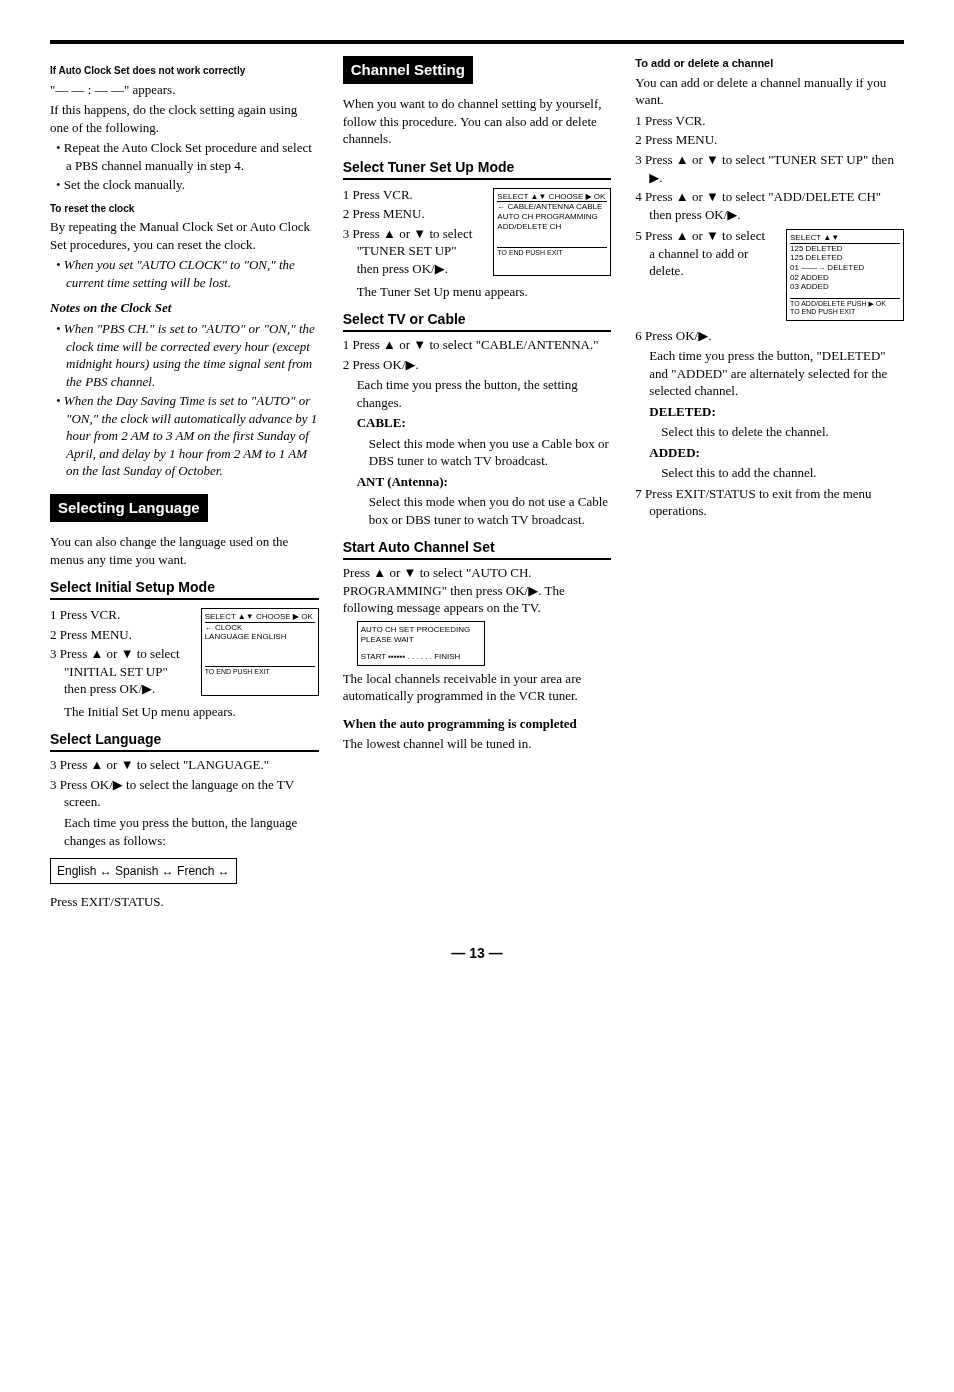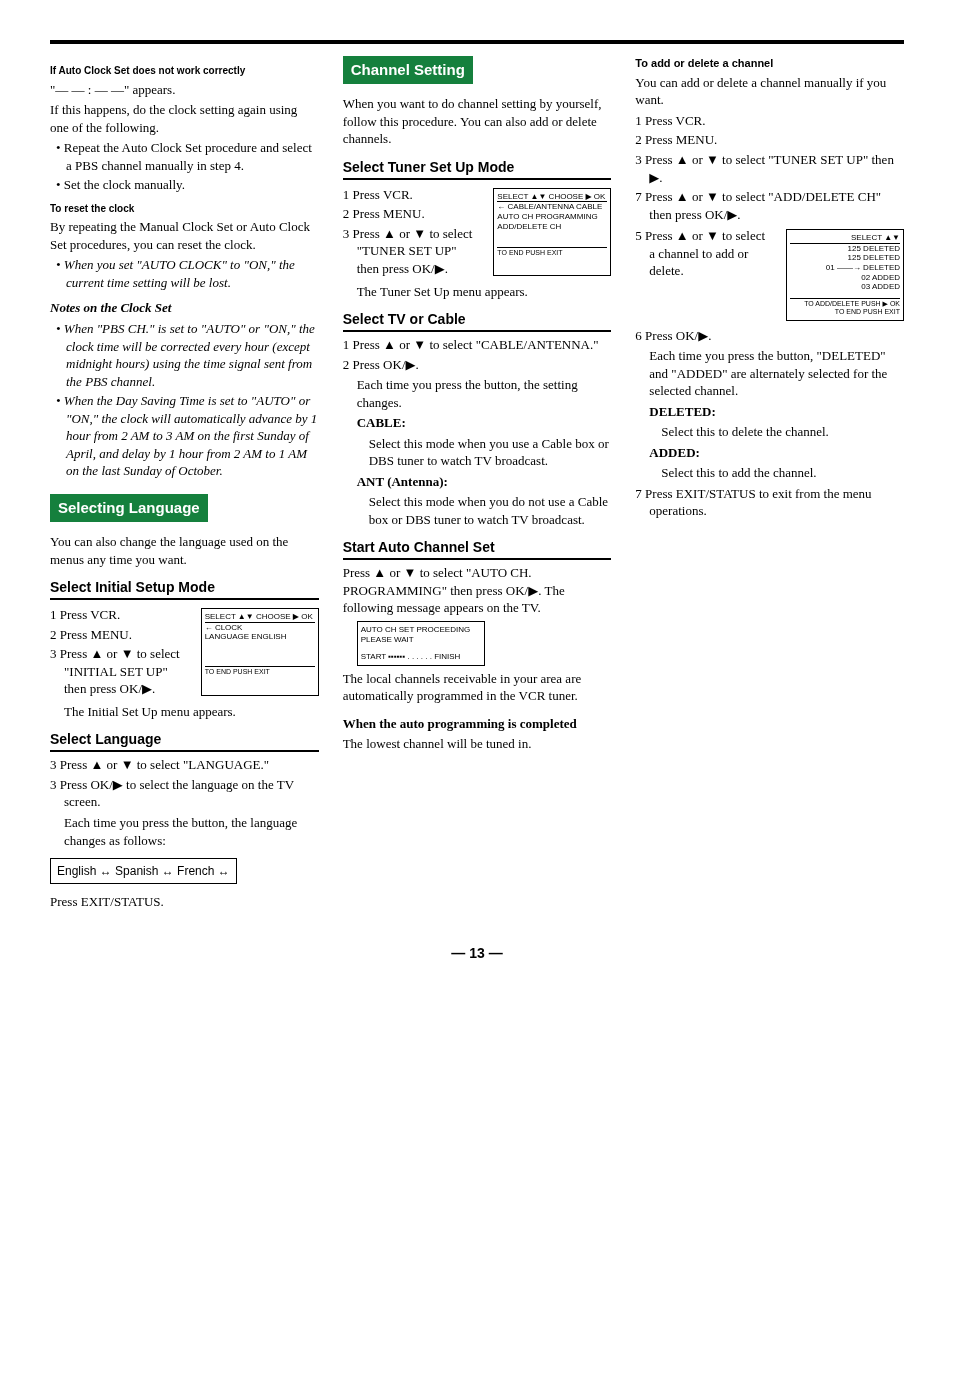--- a/index.html
+++ b/index.html
@@ -34,21 +34,21 @@
   .subhead {
     font-family: Arial, Helvetica, sans-serif;
     font-weight: bold;
     font-size: 14px;
     border-bottom: 2px solid #000;
     margin: 10px 0 4px 0;
     padding-bottom: 1px;
     display: block;
   }
   .blackbar {
-    background: #15803d;
+    background: #000000;
     color: #fff;
     font-family: Arial, Helvetica, sans-serif;
     font-weight: bold;
     font-size: 15px;
     padding: 4px 8px;
     display: inline-block;
     margin: 12px 0 8px 0;
   }
   p { margin: 3px 0; }
   .italic { font-style: italic; }
@@ -178,27 +178,27 @@
     <p style="font-weight:bold;margin-top:10px;">When the auto programming is completed</p>
     <p>The lowest channel will be tuned in.</p>
   </div>
 
   <div class="col">
     <p class="h-bold" style="font-size:11px;margin-top:0;">To add or delete a channel</p>
     <p>You can add or delete a channel manually if you want.</p>
     <p class="numlist">1 Press VCR.</p>
     <p class="numlist">2 Press MENU.</p>
     <p class="numlist">3 Press ▲ or ▼ to select "TUNER SET UP" then ▶.</p>
-    <p class="numlist">7 Press ▲ or ▼ to select "ADD/DELETE CH" then press OK/▶.</p>
+    <p class="numlist">4 Press ▲ or ▼ to select "ADD/DELETE CH" then press OK/▶.</p>
 
     <div style="display:flex;">
       <div style="flex:1;">
         <p class="numlist">5 Press ▲ or ▼ to select a channel to add or delete.</p>
       </div>
-      <div class="osd" style="width:110px;text-align:right;">
+      <div class="osd" style="width:110px;">
         <div style="border-bottom:1px solid #000;">SELECT ▲▼</div>
         <div>125        DELETED</div>
         <div>125        DELETED</div>
         <div>01 ——→ DELETED</div>
         <div>02         ADDED</div>
         <div>03         ADDED</div>
         <div class="footer" style="white-space:pre-line;">TO ADD/DELETE PUSH ▶ OK
 TO END PUSH EXIT</div>
       </div>
     </div>

